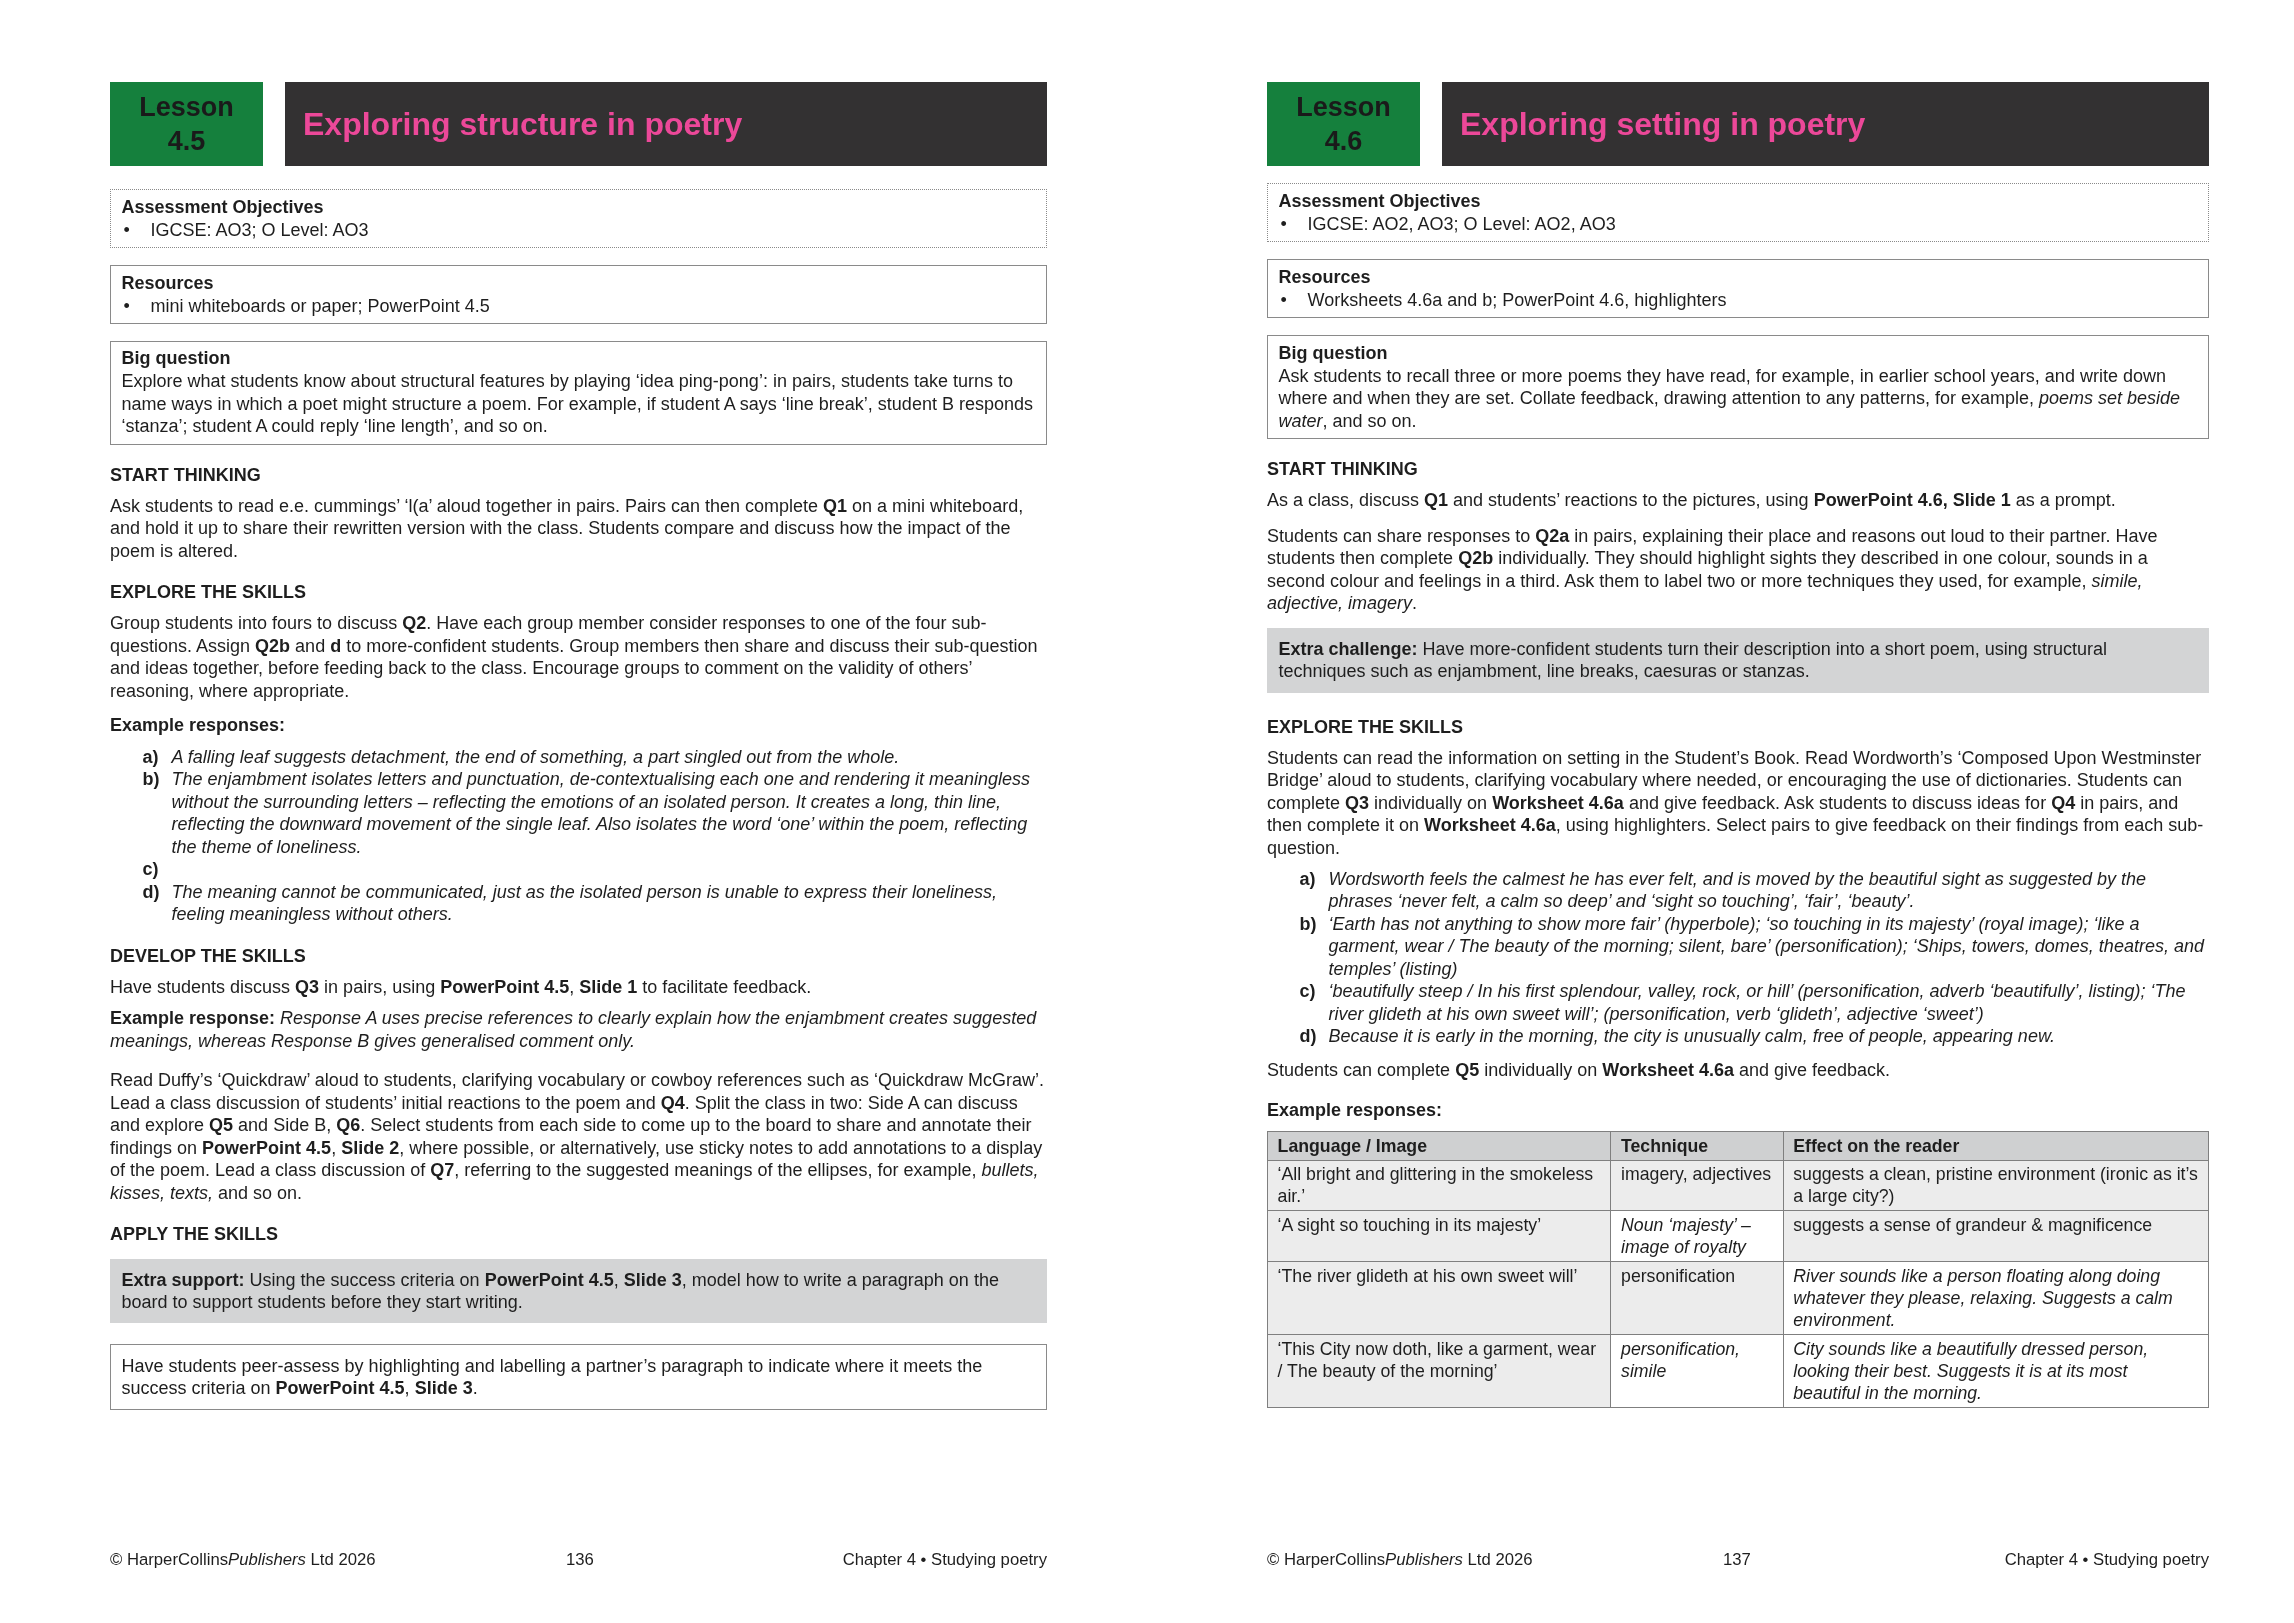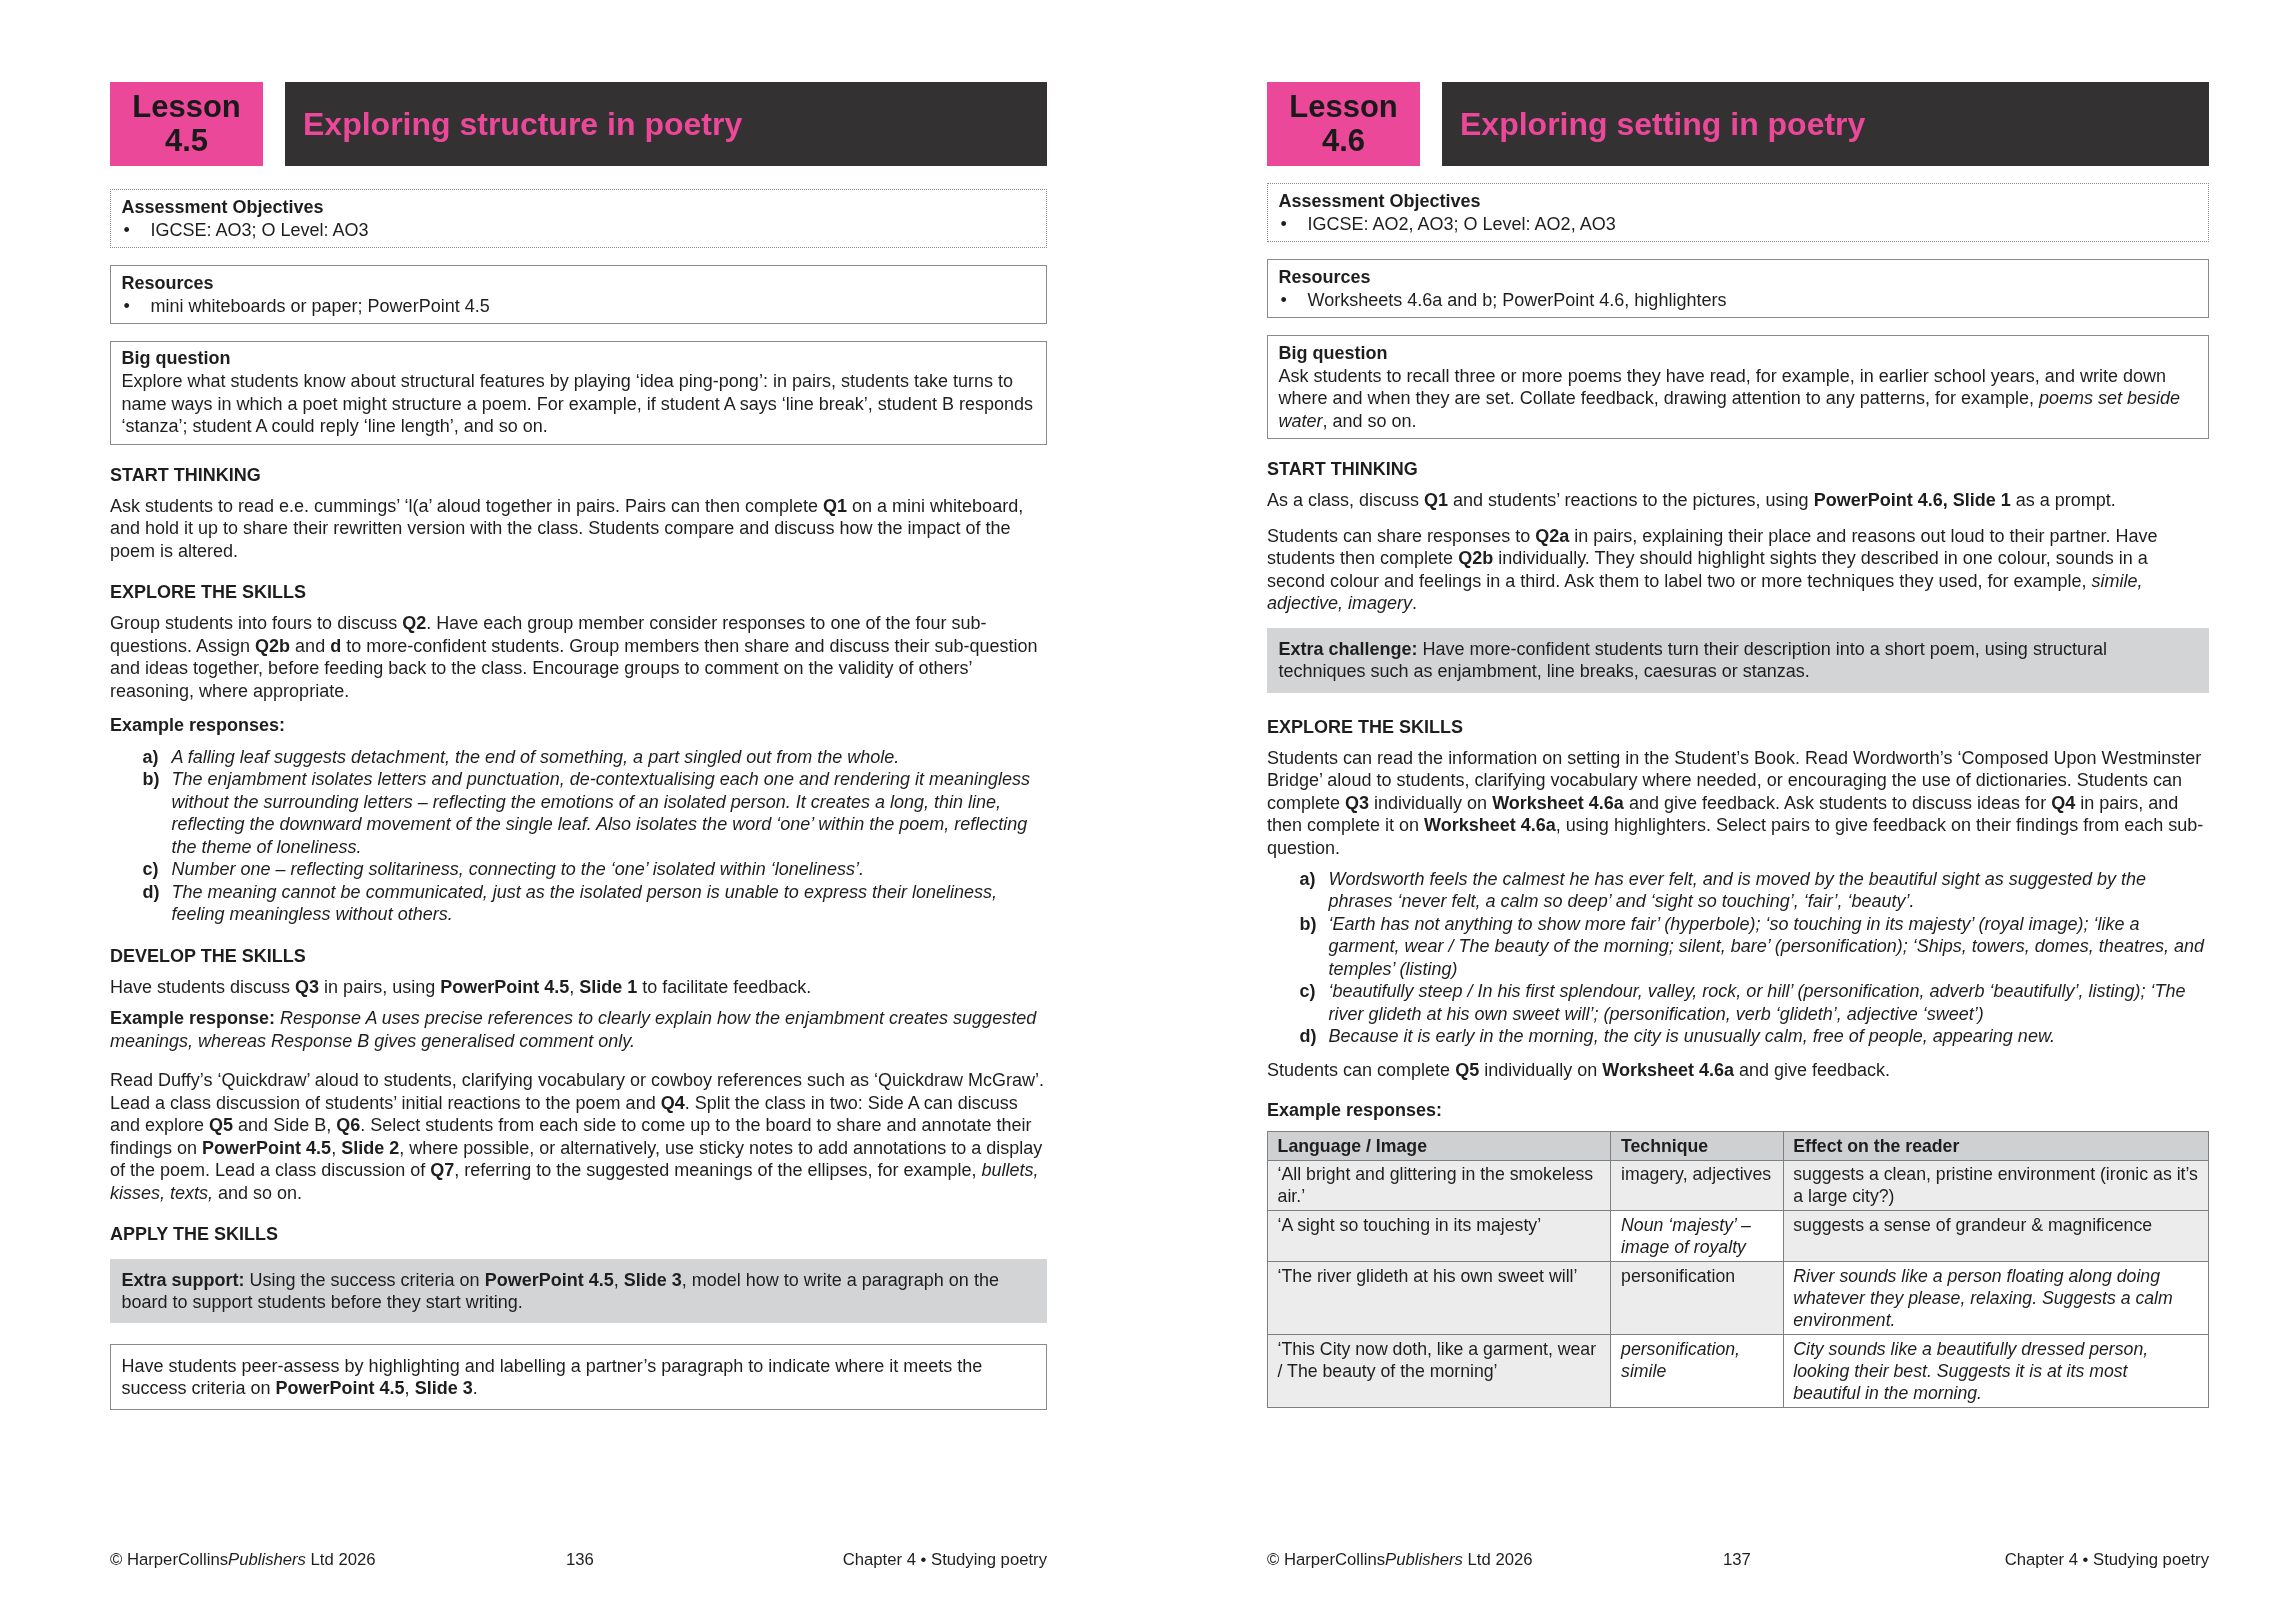--- a/index.html
+++ b/index.html
@@ -3,21 +3,21 @@
 <meta charset="utf-8">
 <style>
   * { box-sizing: border-box; margin: 0; padding: 0; }
   html, body { width: 2294px; height: 1623px; background: #ffffff; overflow: hidden; }
   body { font-family: "Liberation Sans", sans-serif; color: #1e1e1e; font-size: 18px; line-height: 22.5px; position: relative; }
   .page { position: absolute; top: 82px; width: 937px; }
   .page.left { left: 110px; }
   .page.right { left: 1267px; width: 942px; }
 
   .hdr { display: flex; height: 84px; margin-bottom: 23px; }
-  .badge { width: 153px; background: #ec4899; display: flex; flex-direction: column; align-items: center; justify-content: center; font-size: 31px; line-height: 34px; font-weight: bold; color: #1a1a1a; }
+  .badge { width: 153px; background: #15803d; display: flex; flex-direction: column; align-items: center; justify-content: center; font-size: 27px; line-height: 34px; font-weight: bold; color: #1a1a1a; }
   .title-bar { flex: 1; margin-left: 22px; background: #333132; color: #ec4899; font-size: 32px; font-weight: bold; display: flex; align-items: center; padding-left: 18px; }
 
   .box { border: 1.9px solid #8a8a8a; padding: 5.7px 10.5px 5.7px 10.5px; margin-bottom: 17px; }
   .box.dotted { border: 1.9px dotted #8a8a8a; }
   .box h3 { font-size: 18px; font-weight: bold; line-height: 23px; }
   .bullet { display: flex; }
   .bullet .dot { width: 29px; padding-left: 1.9px; }
 
   .sec-h { font-weight: bold; font-size: 18px; margin-top: 19px; margin-bottom: 8.6px; text-transform: uppercase; }
   p { margin-bottom: 8.6px; }
@@ -90,21 +90,20 @@
     <li>
         <span class="lt">a)</span>
         <span class="tx">A falling leaf suggests detachment, the end of something, a part singled out from the whole.</span>
       </li>
     <li>
         <span class="lt">b)</span>
         <span class="tx">The enjambment isolates letters and punctuation, de-contextualising each one and rendering it meaningless without the surrounding letters – reflecting the emotions of an isolated person. It creates a long, thin line, reflecting the downward movement of the single leaf. Also isolates the word ‘one’ within the poem, reflecting the theme of loneliness.</span>
       </li>
     <li>
         <span class="lt">c)</span>
-        <span class="tx">Number one – reflecting solitariness, connecting to the ‘one’ isolated within ‘loneliness’.</span>
       </li>
     <li>
         <span class="lt">d)</span>
         <span class="tx">The meaning cannot be communicated, just as the isolated person is unable to express their loneliness, feeling meaningless without others.</span>
       </li>
   </ol>
 
   <div class="sec-h">DEVELOP THE SKILLS</div>
   <p><span>Have students discuss </span><b>Q3</b><span> in pairs, using </span><b>PowerPoint 4.5</b><span>, </span><b>Slide 1</b><span> to facilitate feedback.</span></p>
   <p style="margin-bottom:17px"><b>Example response:</b><i> Response A uses precise references to clearly explain how the enjambment creates suggested meanings, whereas Response B gives generalised comment only.</i></p>

